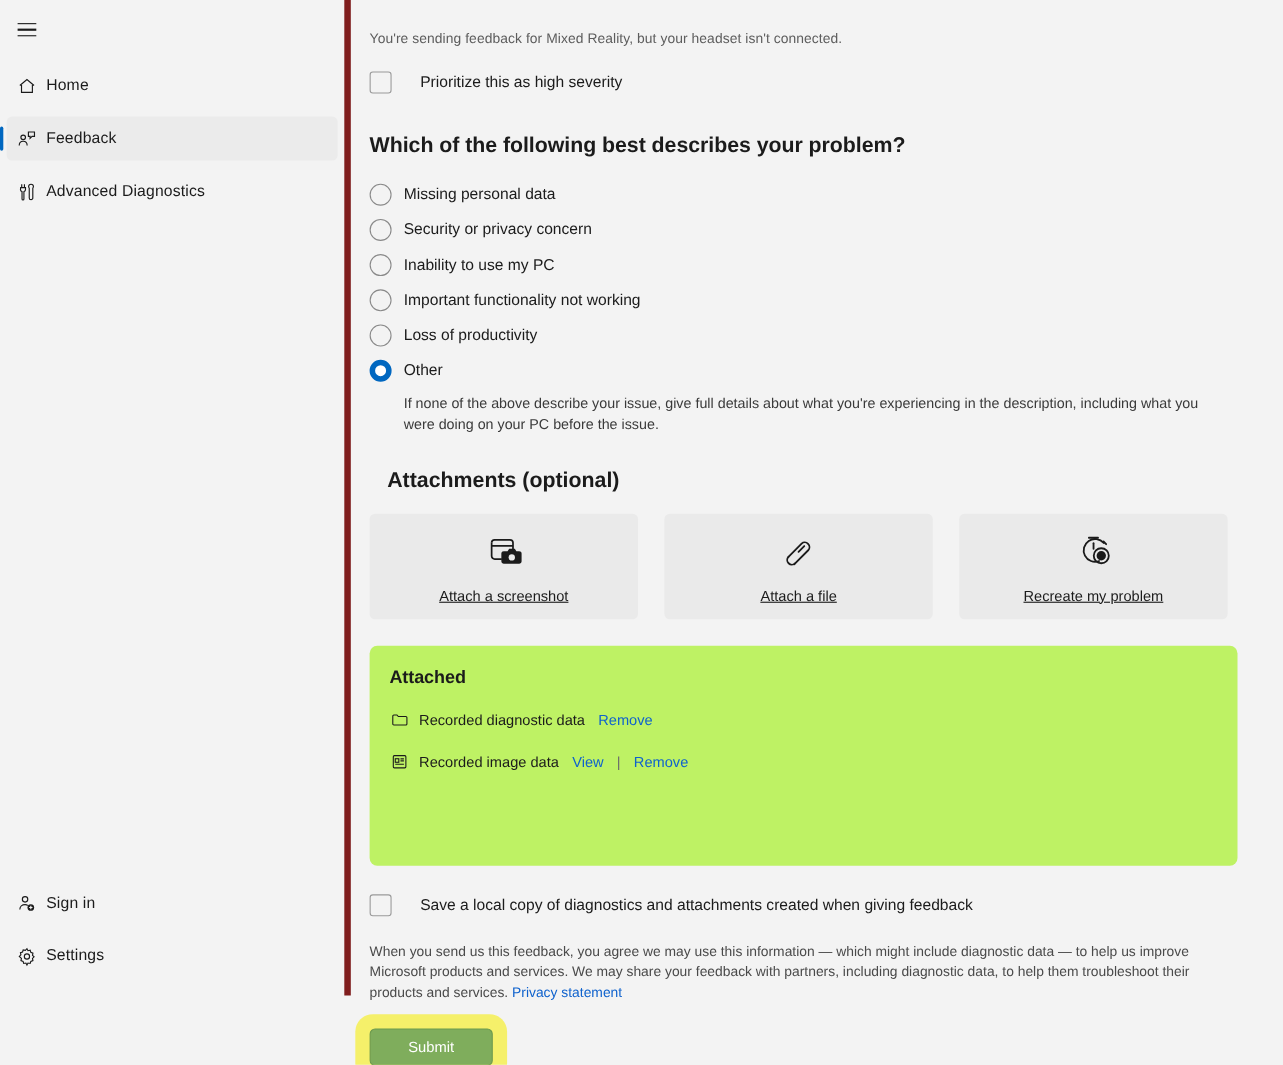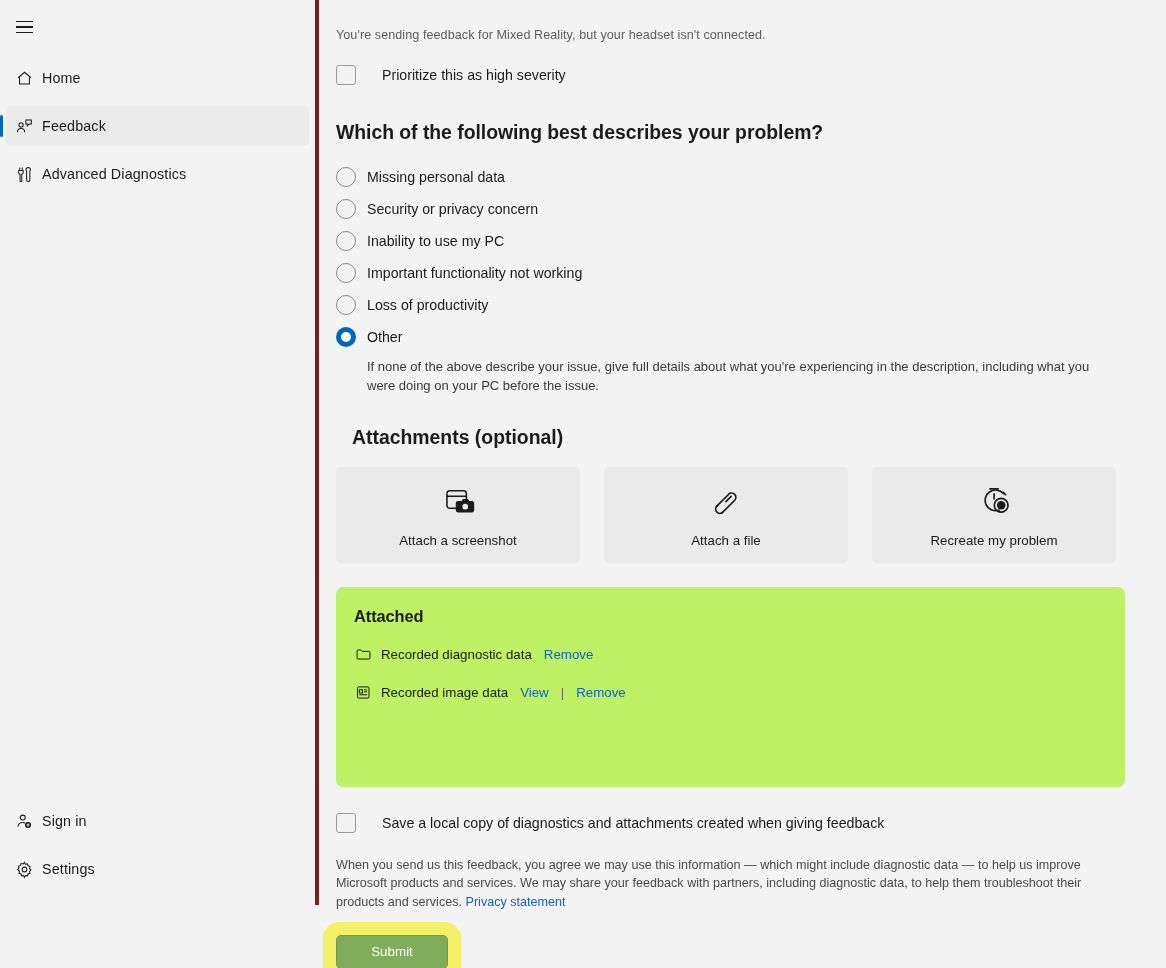--- a/index.html
+++ b/index.html
@@ -18,21 +18,21 @@
     width: 1166px;
     height: 968px;
   }
 
   
   .sidebar {
     width: 319px;
     min-width: 319px;
     height: 905px;
     background: #f3f3f3;
-    border-right: 4px solid #7f1d1d;
+    border-right: 6px solid #7f1d1d;
     display: flex;
     flex-direction: column;
     position: relative;
   }
   .hamburger-btn {
     width: 44px;
     height: 38px;
     margin: 8px 0 0 2px;
     display: flex;
     flex-direction: column;
@@ -180,21 +180,21 @@
     height: 96px;
     background: #eaeaea;
     border-radius: 5px;
     display: flex;
     flex-direction: column;
     align-items: center;
     justify-content: center;
     gap: 11px;
     cursor: pointer;
   }
-  .attach-card .card-label { font-size: 13.3px; color: #1b1b1b; }
+  .attach-card .card-label { font-size: 13.3px; color: #1b1b1b; text-decoration: underline; }
 
   
   .attached-panel {
     margin-top: 24px;
     width: 789px;
     height: 200px;
     background: #bef264;
     border-radius: 7px;
     padding: 20px 0 0 18px;
   }

